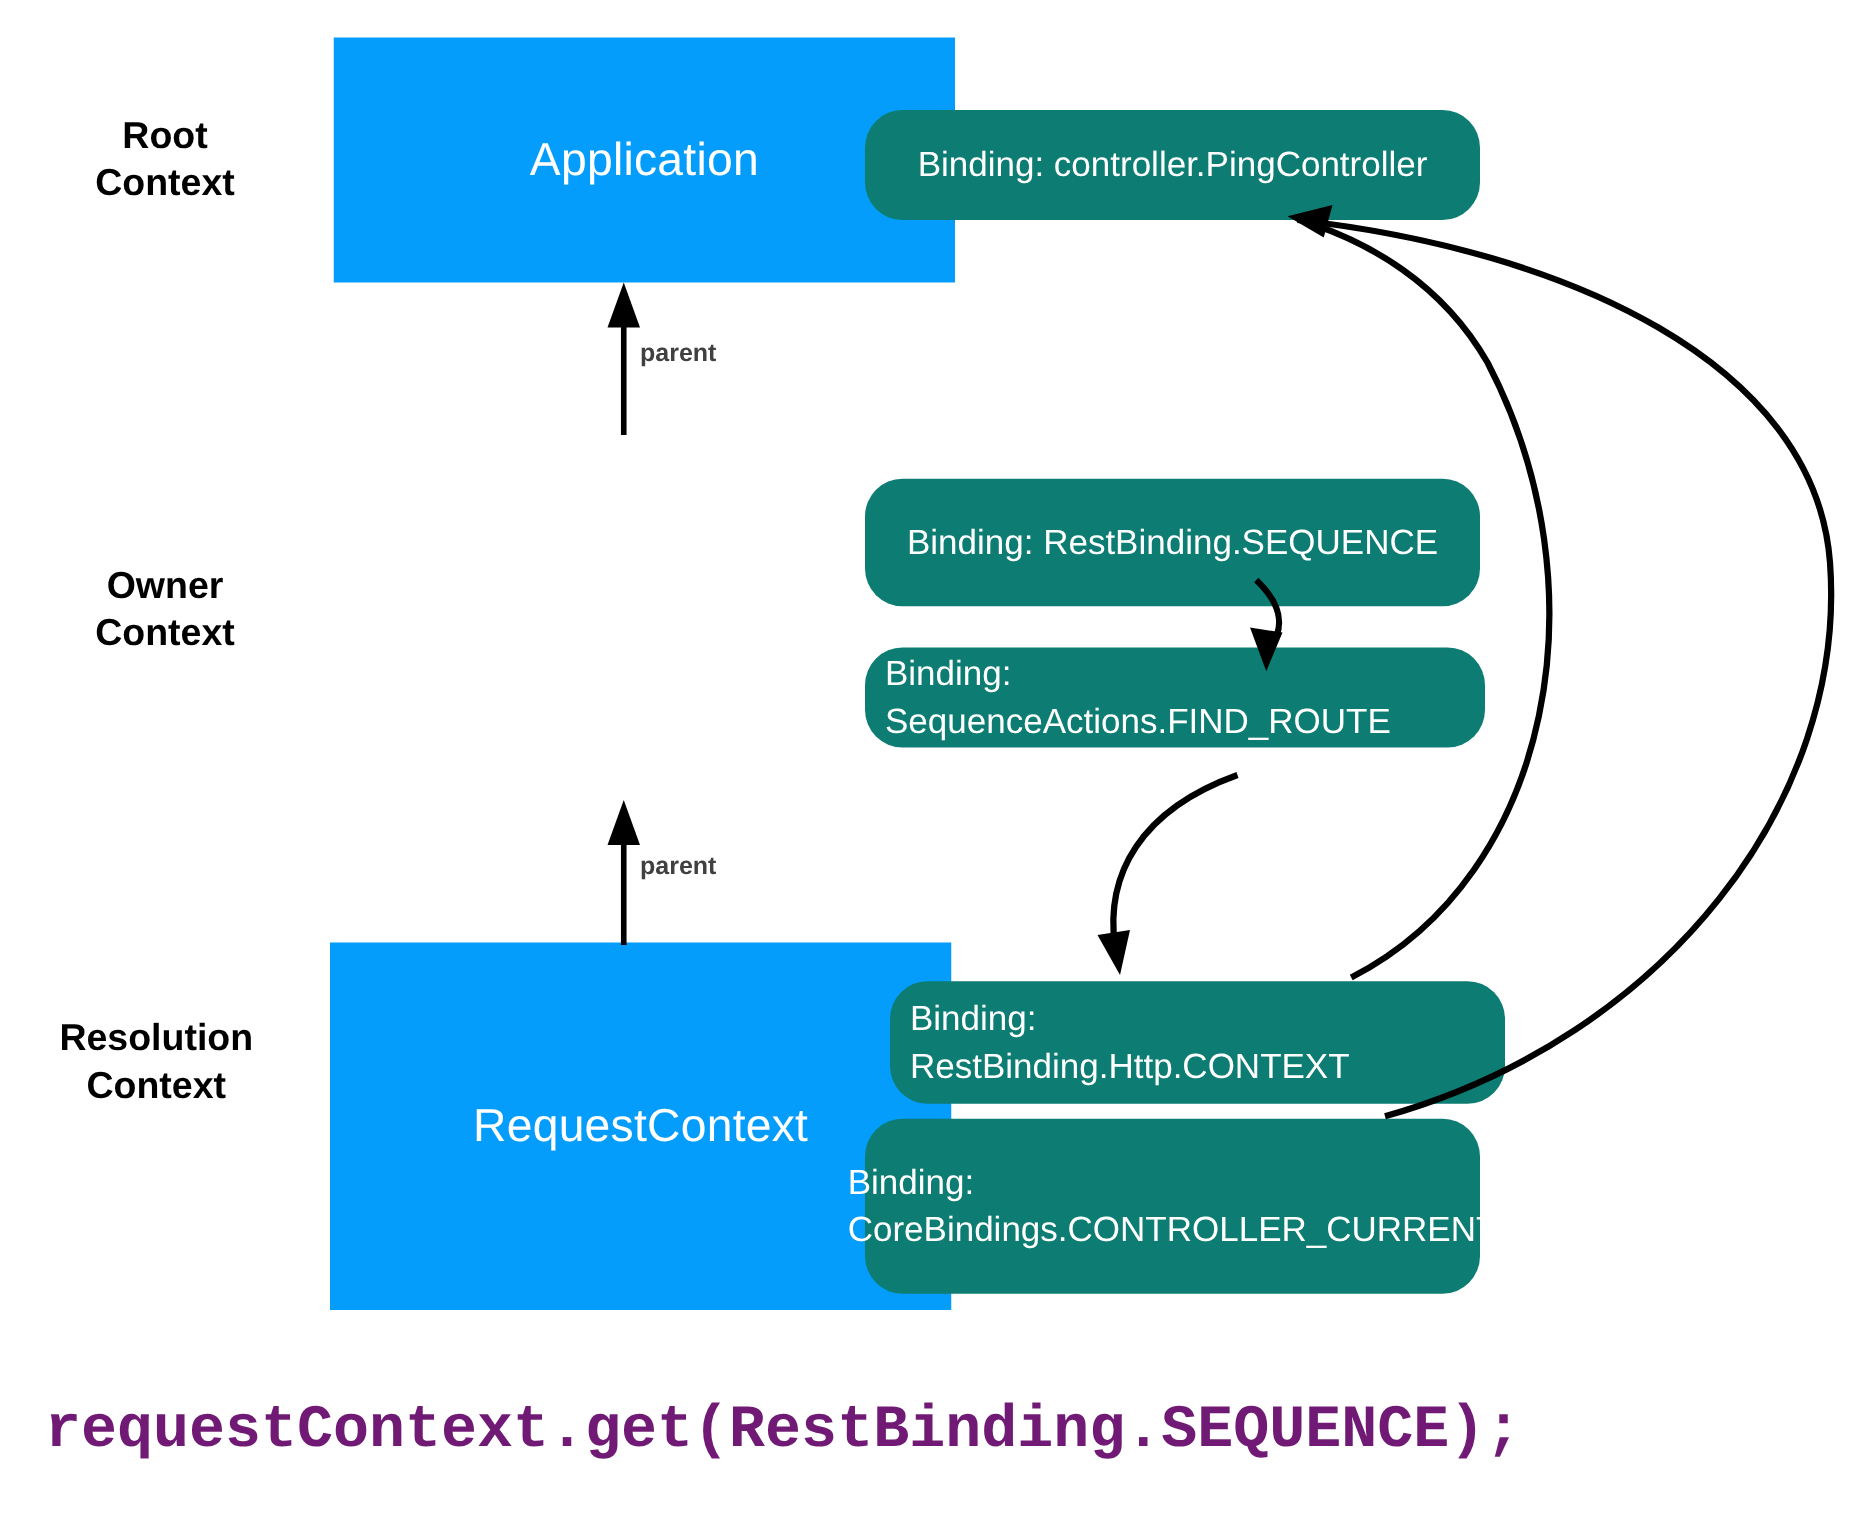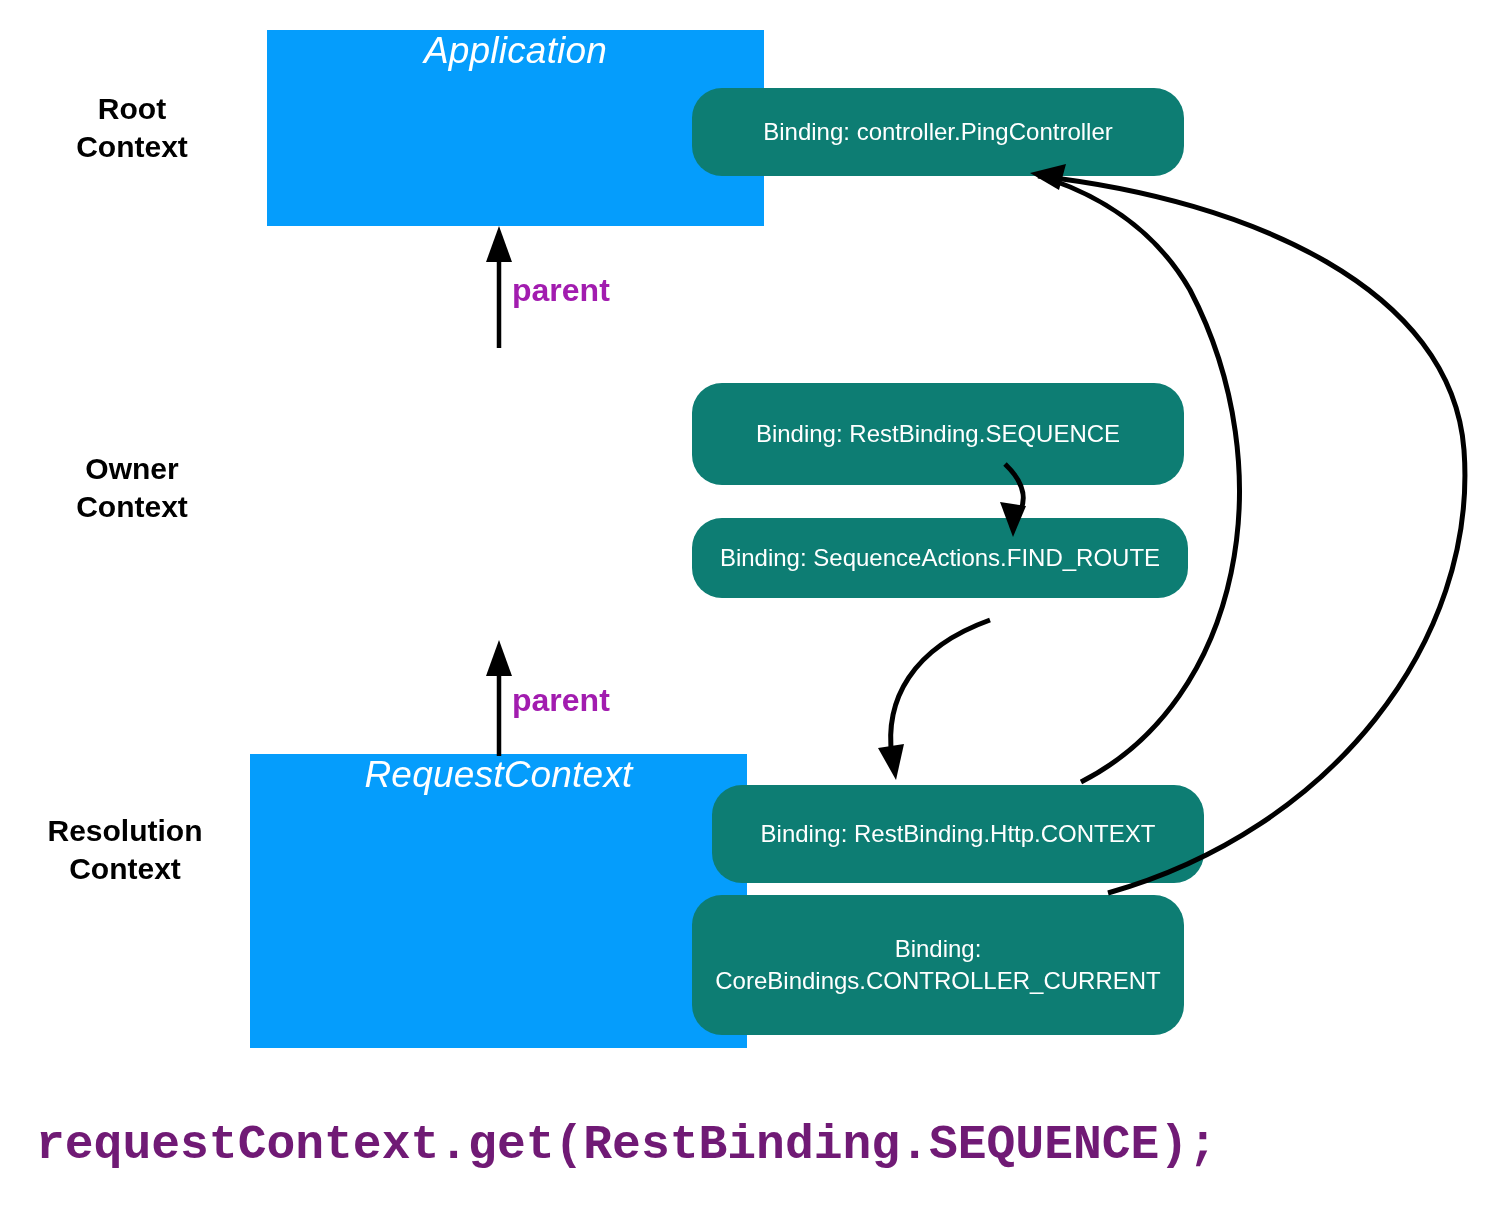--- a/index.html
+++ b/index.html
@@ -22,52 +22,52 @@
     font-size: 30px;
     color: #000000;
     line-height: 1.25;
     text-align: center;
     white-space: pre-line;
   }
   .ctx-box {
     position: absolute;
     background: #059dfc;
     display: flex;
+    align-items: center;
     justify-content: center;
-    font-style: italic;
   }
   .ctx-box-title {
     color: #ffffff;
     font-size: 37px;
     font-weight: normal;
     letter-spacing: 0.2px;
     text-align: center;
   }
   .binding-box {
     position: absolute;
     background: #0d7d73;
     border-radius: 30px;
     display: flex;
     align-items: center;
     justify-content: center;
     box-sizing: border-box;
     padding: 6px 16px;
   }
   .binding-label {
     color: #ffffff;
-    font-size: 24px;
-    text-align: center;
+    font-size: 28px;
+    text-align: left;
     line-height: 1.35;
     white-space: pre-line;
   }
   .parent-label {
     position: absolute;
     font-weight: bold;
-    font-size: 32px;
-    color: #a21caf;
+    font-size: 20px;
+    color: #404040;
   }
   .code-line {
     position: absolute;
     left: 24px;
     top: 1118px;
     font-family: "Liberation Mono", "DejaVu Sans Mono", monospace;
     font-weight: bold;
     font-size: 48px;
     color: #701a75;
     letter-spacing: 0px;
@@ -107,21 +107,21 @@
 Context</div>
 
   <div class="ctx-label" style="left:8px; top:812px; width:210px;">Resolution
 Context</div>
 
   <div class="ctx-box" style="left:255px; top:30px; width:497px; height:196px;">
     <span class="ctx-box-title">Application</span>
   </div>
 
 
-  <div class="ctx-box" style="left:238px; top:754px; width:497px; height:294px;">
+  <div class="ctx-box" style="left:252px; top:754px; width:497px; height:294px;">
     <span class="ctx-box-title">RequestContext</span>
   </div>
 
   <div class="binding-box" style="left:680px; top:88px; width:492px; height:88px;">
     <span class="binding-label">Binding: controller.PingController</span>
   </div>
 
   <div class="binding-box" style="left:680px; top:383px; width:492px; height:102px;">
     <span class="binding-label">Binding: RestBinding.SEQUENCE</span>
   </div>

